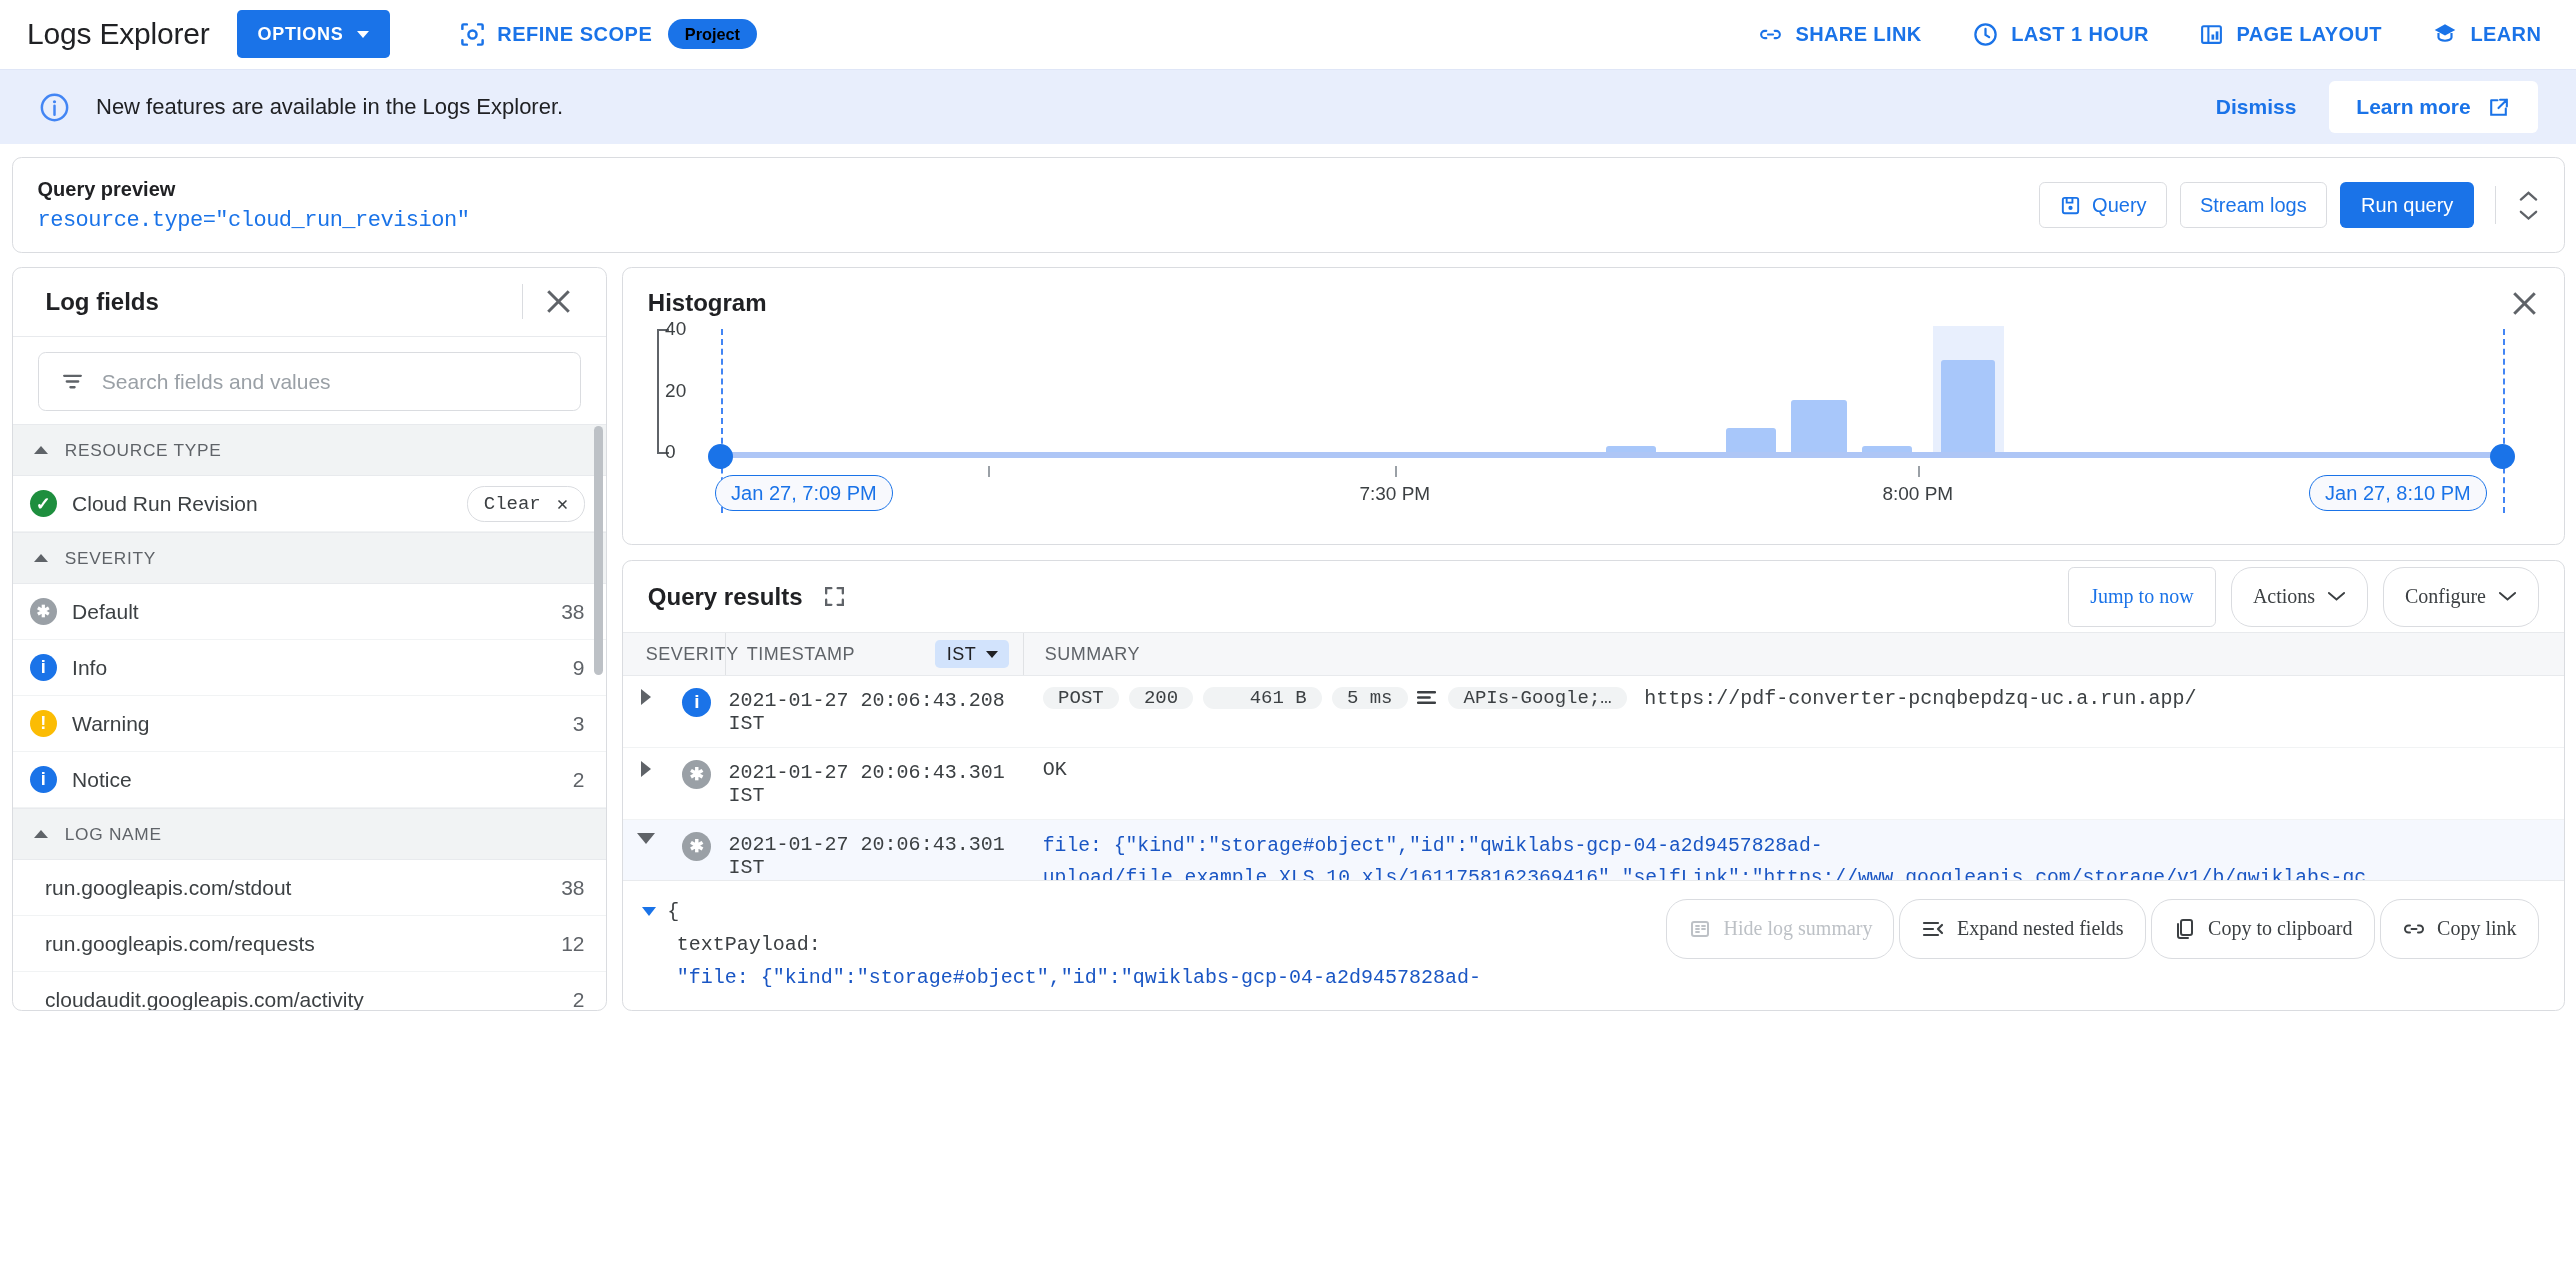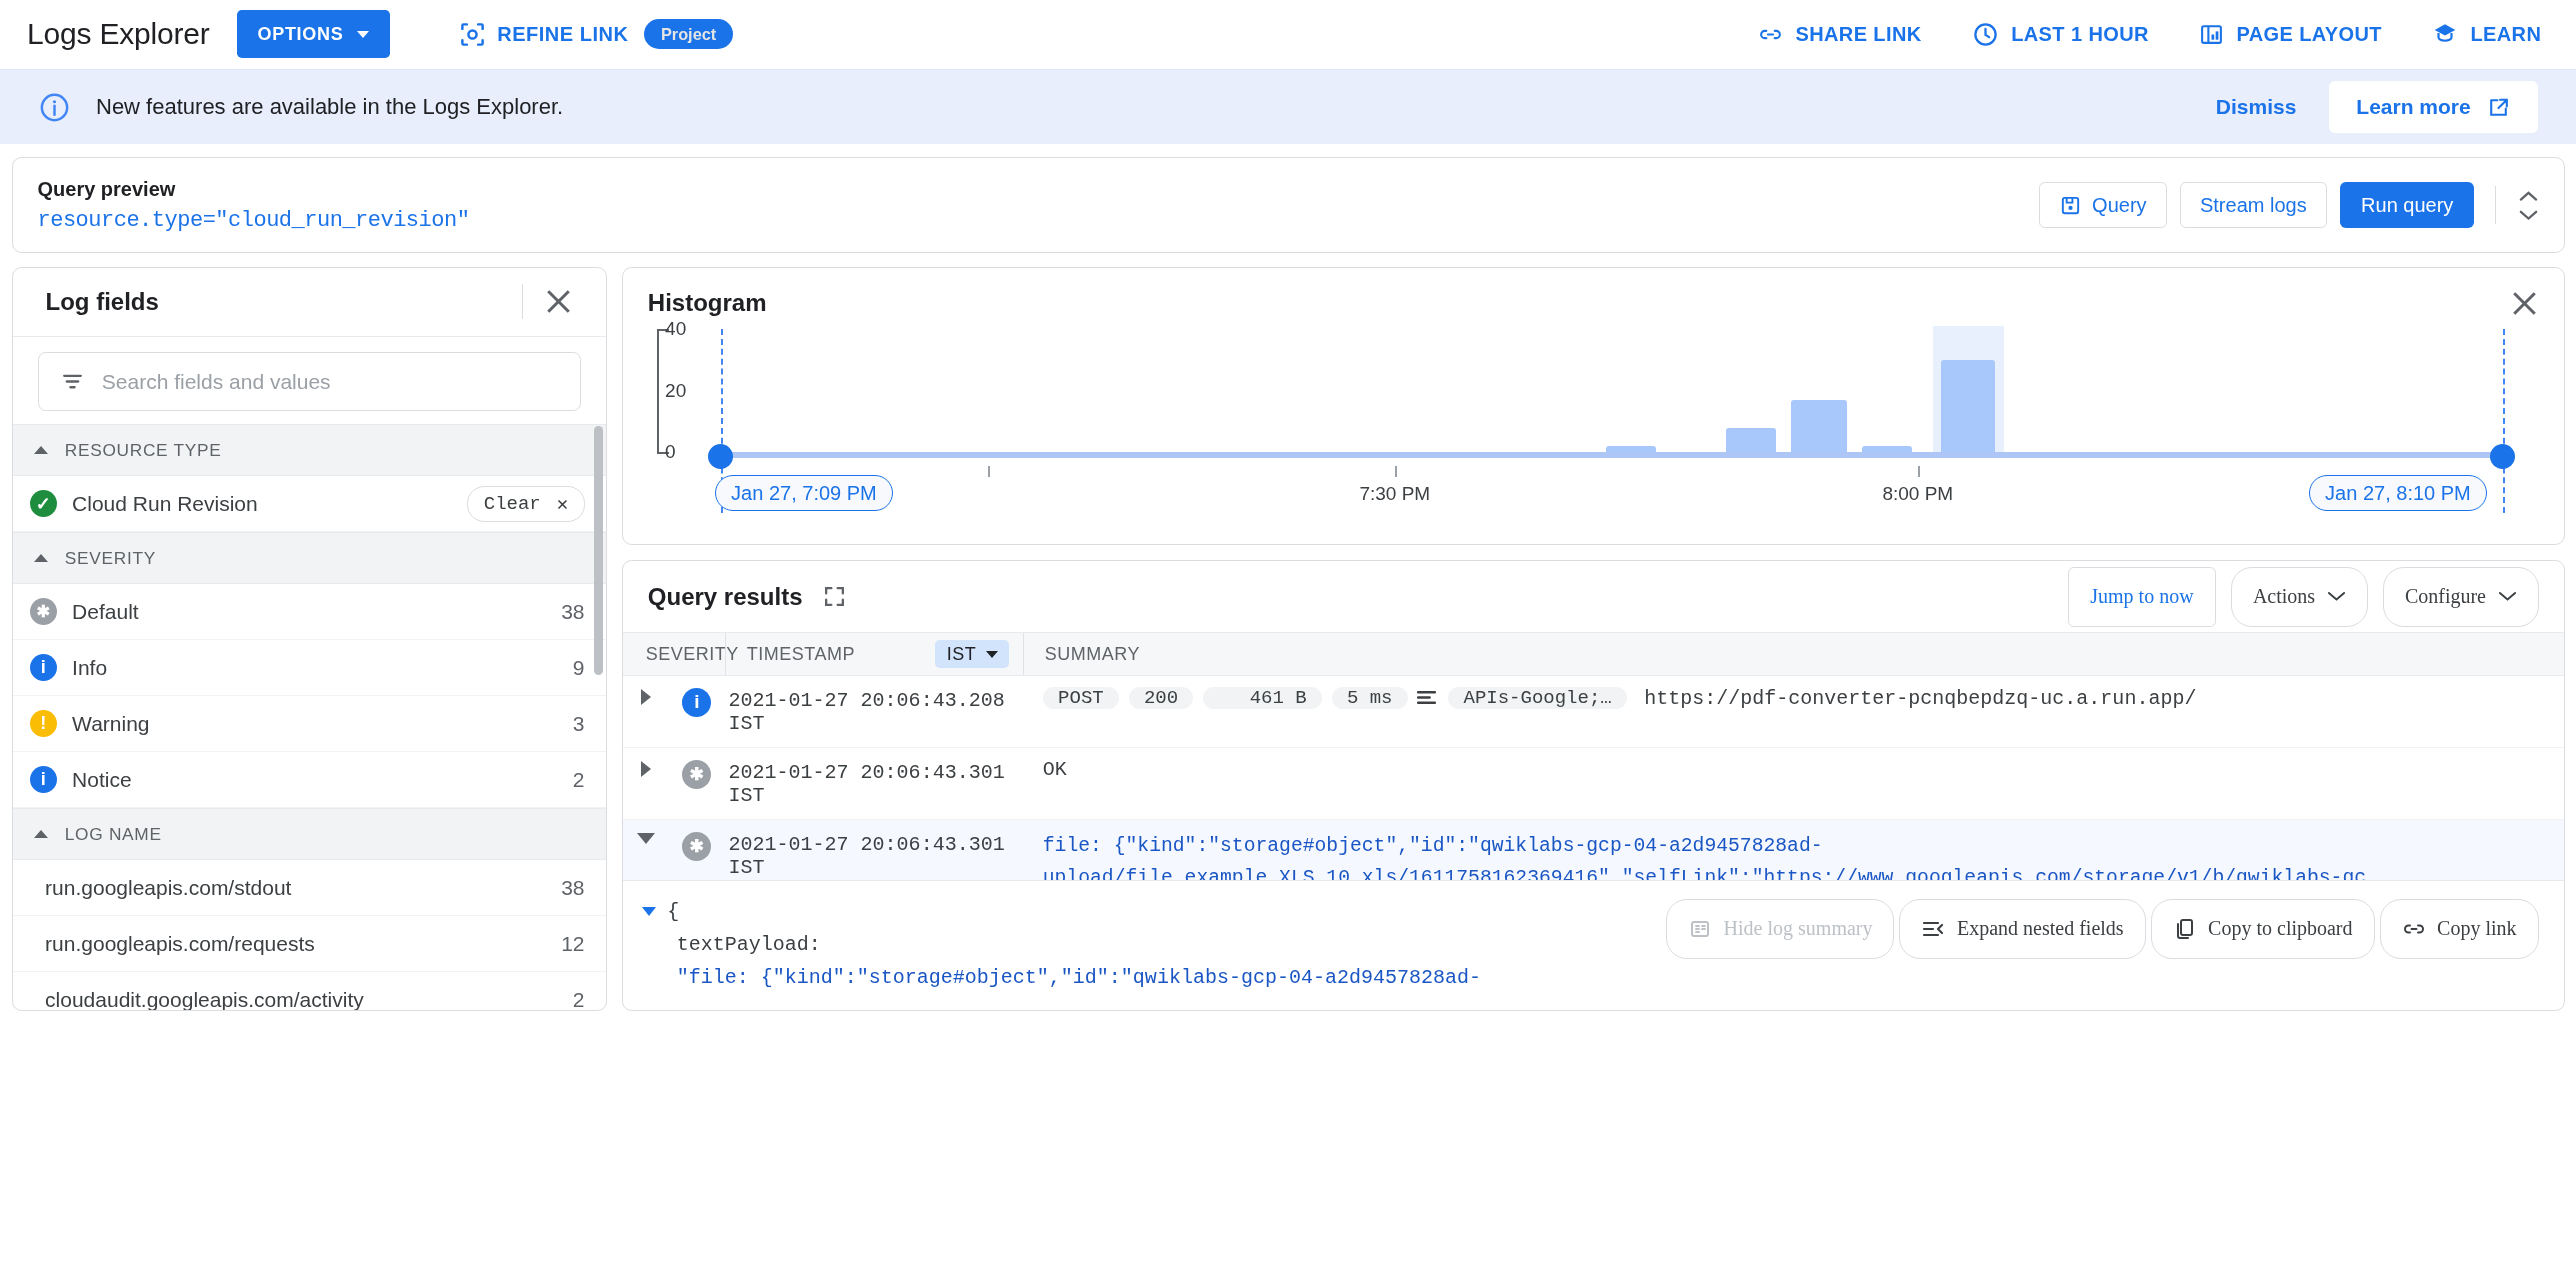--- a/index.html
+++ b/index.html
@@ -28,21 +28,21 @@
   .caret-down {
     width: 0; height: 0; border-left: 6.7px solid transparent;
     border-right: 6.7px solid transparent; border-top: 7.7px solid currentColor;
   }
   .refine-scope {
     margin-left: 69px; display: flex; align-items: center; gap: 11.5px;
     color: #1a73e8; font-size: 20px; font-weight: 700; letter-spacing: 0.5px;
     cursor: pointer;
   }
   .chip-project {
-    margin-left: 15.3px; background: #1a73e8; color: #e5e5e5;
+    margin-left: 15.3px; background: #1a73e8; color: #000000;
     border-radius: 17.3px; padding: 5.8px 17.3px; font-size: 16.3px; font-weight: 600;
     cursor: pointer;
     text-align: right;
   }
   #topbar-right {
     margin-left: auto; display: flex; align-items: center; gap: 50px;
     padding-right: 7.7px;
   }
   .tb-action {
     display: flex; align-items: center; gap: 12.5px;
@@ -278,21 +278,21 @@
   <button class="options-btn">
     <span>OPTIONS</span>
     <span class="caret-down"></span>
   </button>
 
   <div class="refine-scope">
     <svg width="27" height="27" viewBox="0 0 24 24">
       <path d="M3 7V4a1 1 0 011-1h3M17 3h3a1 1 0 011 1v3M21 17v3a1 1 0 01-1 1h-3M7 21H4a1 1 0 01-1-1v-3" fill="none" stroke="#1a73e8" stroke-width="2.2" stroke-linecap="round"></path>
       <circle cx="12" cy="12" r="3.6" fill="none" stroke="#1a73e8" stroke-width="2.2"></circle>
     </svg>
-    <span>REFINE LINK</span>
+    <span>REFINE SCOPE</span>
   </div>
   <div class="chip-project">Project</div>
 
   <div id="topbar-right">
     <div class="tb-action">
       <svg width="25" height="25" viewBox="0 0 24 24">
         <path d="M9.5 12h5M8 8.5H6.5A3.5 3.5 0 003 12a3.5 3.5 0 003.5 3.5H8M16 8.5h1.5A3.5 3.5 0 0121 12a3.5 3.5 0 01-3.5 3.5H16" fill="none" stroke="#1a73e8" stroke-width="2" stroke-linecap="round"></path>
       </svg>
       <span>SHARE LINK</span>
     </div>

